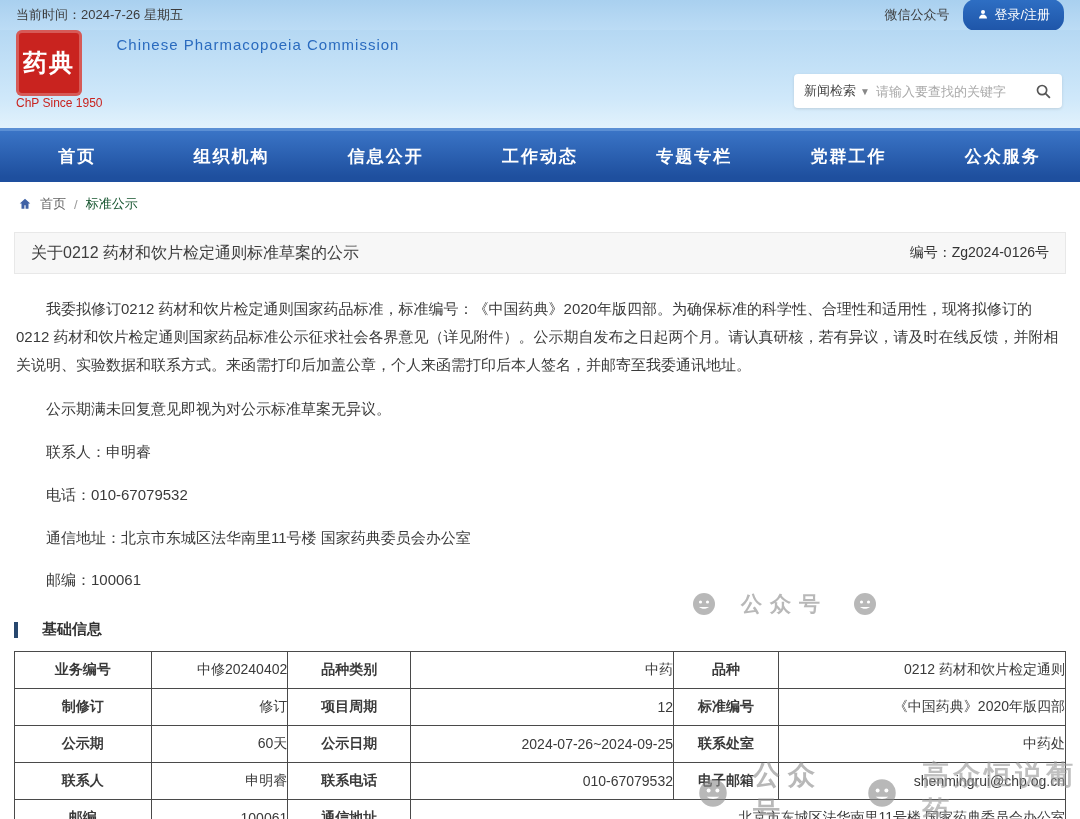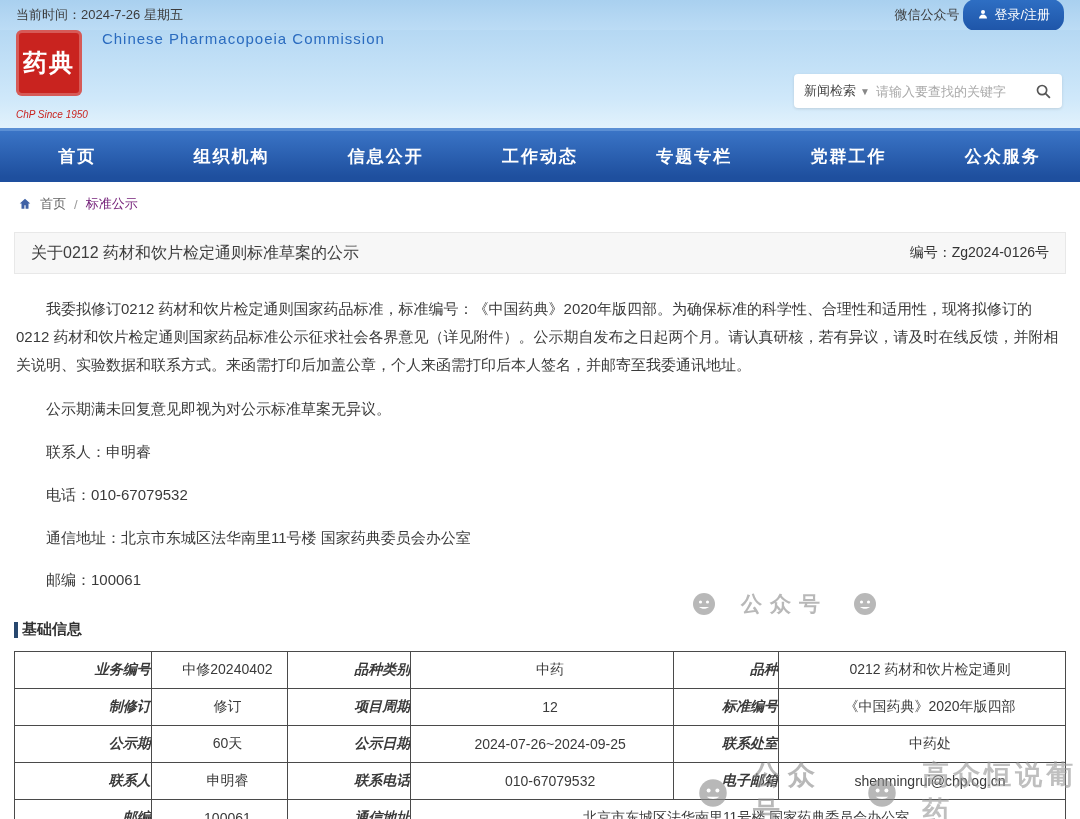--- a/index.html
+++ b/index.html
@@ -7,41 +7,41 @@
   body {
     font-family:"Liberation Sans","DejaVu Sans",sans-serif;
     background:#ffffff; color:#333; position:relative; overflow:hidden;
   }
   
   .topbar {
     height:30px; background:linear-gradient(180deg,#a9d0ef,#bcdcf5);
     display:flex; align-items:center; justify-content:space-between;
     padding:0 16px; font-size:13px; color:#3c3c3c;
   }
-  .topbar-right { display:flex; align-items:center; gap:4px; }
+  .topbar-right { display:flex; align-items:center; gap:14px; }
   .login-btn {
     background:linear-gradient(180deg,#2e6fc4,#1e55a8); color:#fff; border:none;
     border-radius:13px; height:32px; padding:0 14px; font-size:13px;
     display:flex; align-items:center; gap:5px; cursor:pointer;
   }
   
   .header {
     height:98px; background:linear-gradient(180deg,#b5d8f3 0%,#cfe8fa 70%,#e2f2fc 100%);
     position:relative; display:flex; align-items:flex-start; padding-left:16px;
   }
   .logo-wrap { display:flex; align-items:flex-start; gap:14px; }
   .seal {
     width:66px; height:66px; background:#c9231f; border-radius:6px;
     display:flex; align-items:center; justify-content:center;
     color:#fff; font-weight:bold; font-size:24px; letter-spacing:2px;
     box-shadow:inset 0 0 0 3px rgba(255,255,255,.25);
   }
-  .seal-caption { font-size:10px; color:#c9231f; text-align:center; margin-top:13px; font-style:italic; }
+  .seal-caption { font-size:12px; color:#c9231f; text-align:center; margin-top:0; }
   .site-title { color:#1a57a8; font-size:34px; font-weight:bold; letter-spacing:6px; line-height:1.1; }
-  .site-sub { color:#2a6bbf; font-size:15px; letter-spacing:1px; }
+  .site-sub { color:#2a6bbf; font-size:15px; margin-top:6px; letter-spacing:1px; }
   .searchbox {
     position:absolute; right:18px; top:44px; width:268px; height:34px;
     background:#fff; border-radius:4px; display:flex; align-items:center;
     box-shadow:0 1px 3px rgba(0,0,0,.12); padding:0 10px; gap:6px;
   }
   .search-cat { font-size:13px; color:#444; display:flex; align-items:center; gap:4px; cursor:pointer; white-space:nowrap; }
   .caret { font-size:10px; color:#888; }
   .search-input { border:none; outline:none; flex:1; font-size:13px; color:#333; min-width:0; background:transparent; }
   .search-input::placeholder { color:#aaa; }
   .mag { cursor:pointer; display:flex; }
@@ -68,32 +68,32 @@
     display:flex; align-items:center; justify-content:space-between; padding:0 16px;
   }
   .doc-title { font-size:16px; color:#3d3d3d; }
   .doc-no { font-size:14px; color:#333; }
   .body-text { padding:4px 2px 0 2px; }
   .body-text p {
     font-size:15px; color:#3a3a3a; line-height:1.85; text-indent:2em; margin-top:17px;
   }
   .contact-line { margin-top:15px !important; }
   
-  .section-head { display:flex; align-items:center; gap:4px; margin-top:26px; }
+  .section-head { display:flex; align-items:center; gap:24px; margin-top:26px; }
   .section-bar { width:4px; height:16px; background:#27476e; }
   .section-title { font-size:15px; font-weight:bold; color:#333; }
   table.info {
     width:100%; border-collapse:collapse; margin-top:12px; table-layout:fixed;
   }
   table.info td {
     border:1px solid #4a4a4a; height:37px; font-size:14px; color:#3a3a3a;
     overflow:hidden; white-space:nowrap;
   }
-  td.lbl { text-align:right; font-weight:bold; color:#333;font-style:italic; }
-  td.val { padding-left:16px; text-align:center; }
+  td.lbl { text-align:center; font-weight:bold; color:#333; }
+  td.val { padding-left:16px; text-align:right; }
   
   .wm { position:absolute; display:flex; align-items:center; gap:25px; color:#8d8d8d; opacity:.62; pointer-events:none; }
   .wm-upper { left:692px; top:590px; font-size:21px; }
   .wm-lower { left:698px; top:757px; font-size:27px; }
   .wm-badge { font-weight:bold; letter-spacing:8px; }
   .wm-name { font-weight:bold; letter-spacing:4px; color:#989898; }
   .wm-icon svg { display:block; }
 </style>
 </head>
 <body>
@@ -152,21 +152,21 @@
 </div>
 
 <div class="breadcrumb">
   <span style="display:flex;">
     <svg width="14" height="14" viewBox="0 0 24 24" fill="#3f61a5">
         <path d="M12 3l9 8h-3v9h-5v-6h-2v6H6v-9H3z"></path>
       </svg>
   </span>
   <a href="#">首页</a>
   <span class="crumb-sep">/</span>
-  <span style="color:#701a75;">标准公示</span>
+  <span style="color:#14532d;">标准公示</span>
 </div>
 
 <div class="content">
   <div class="title-bar">
     <span class="doc-title">关于0212 药材和饮片检定通则标准草案的公示</span>
     <span class="doc-no">编号：Zg2024-0126号</span>
   </div>
 
   <div class="body-text">
     <p>我委拟修订0212 药材和饮片检定通则国家药品标准，标准编号：《中国药典》2020年版四部。为确保标准的科学性、合理性和适用性，现将拟修订的0212 药材和饮片检定通则国家药品标准公示征求社会各界意见（详见附件）。公示期自发布之日起两个月。请认真研核，若有异议，请及时在线反馈，并附相关说明、实验数据和联系方式。来函需打印后加盖公章，个人来函需打印后本人签名，并邮寄至我委通讯地址。</p>

